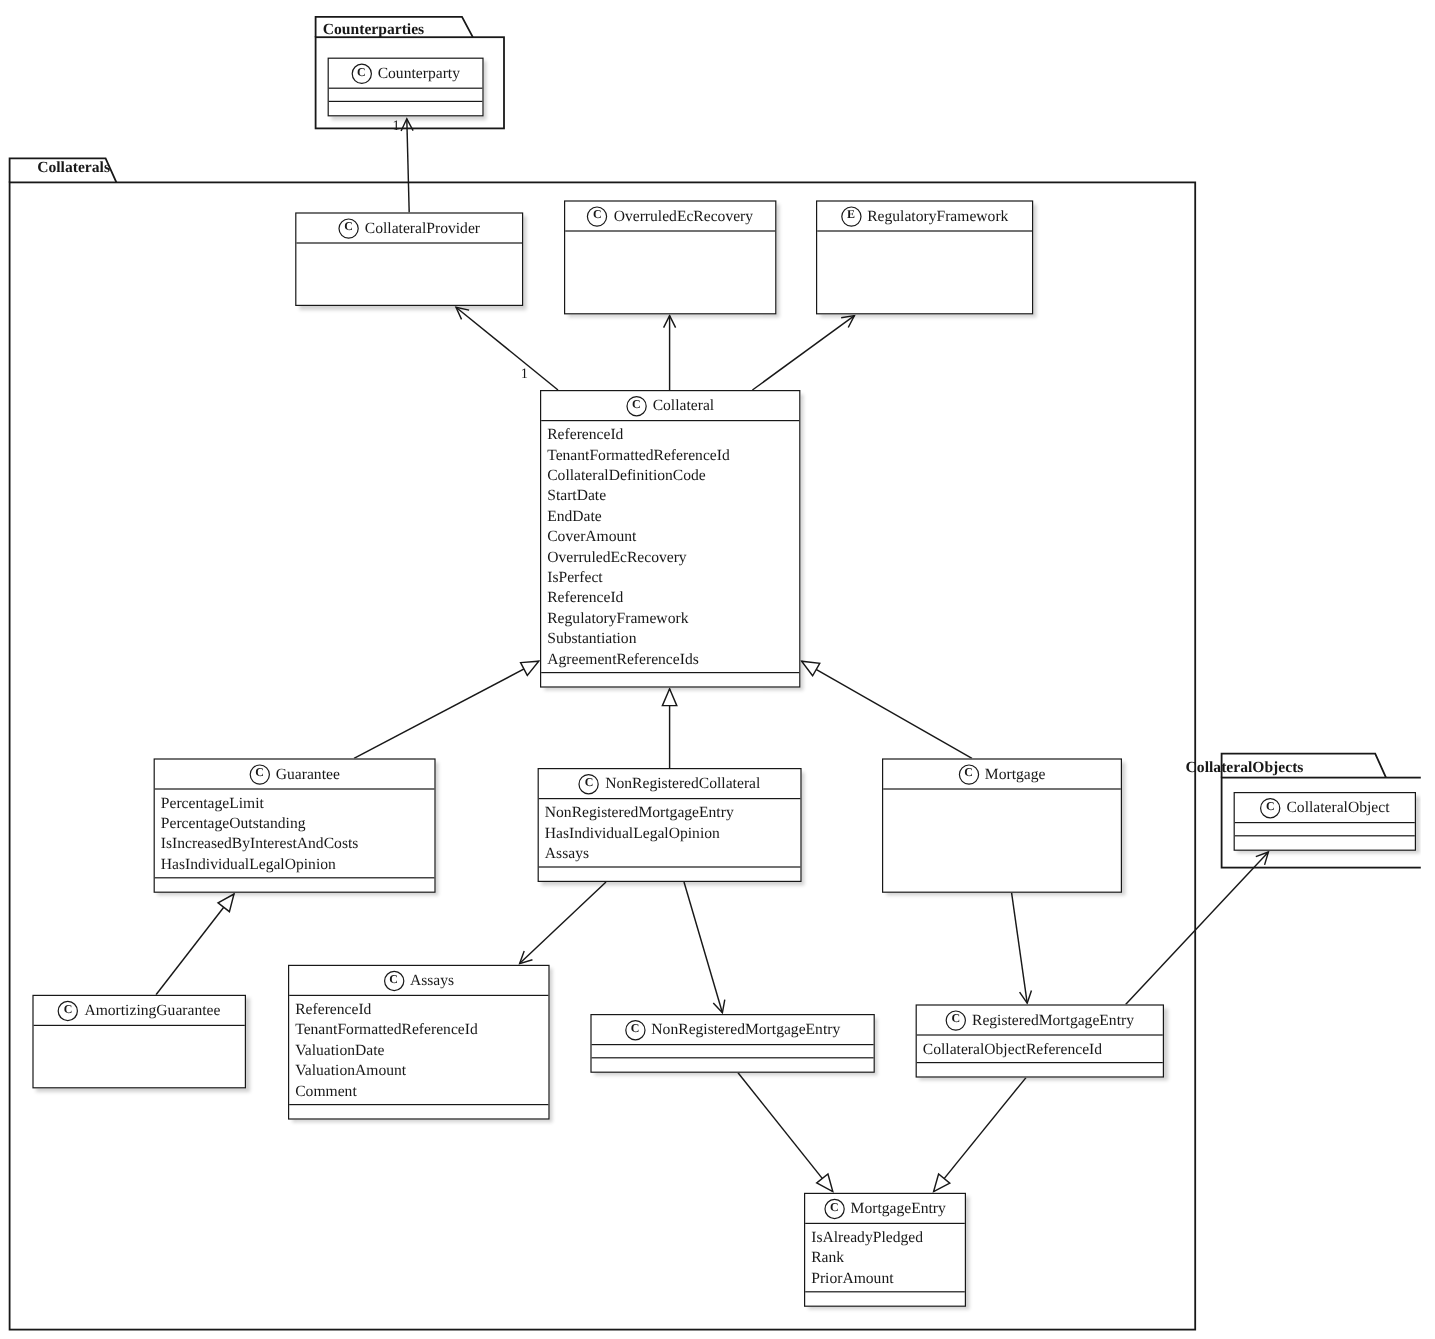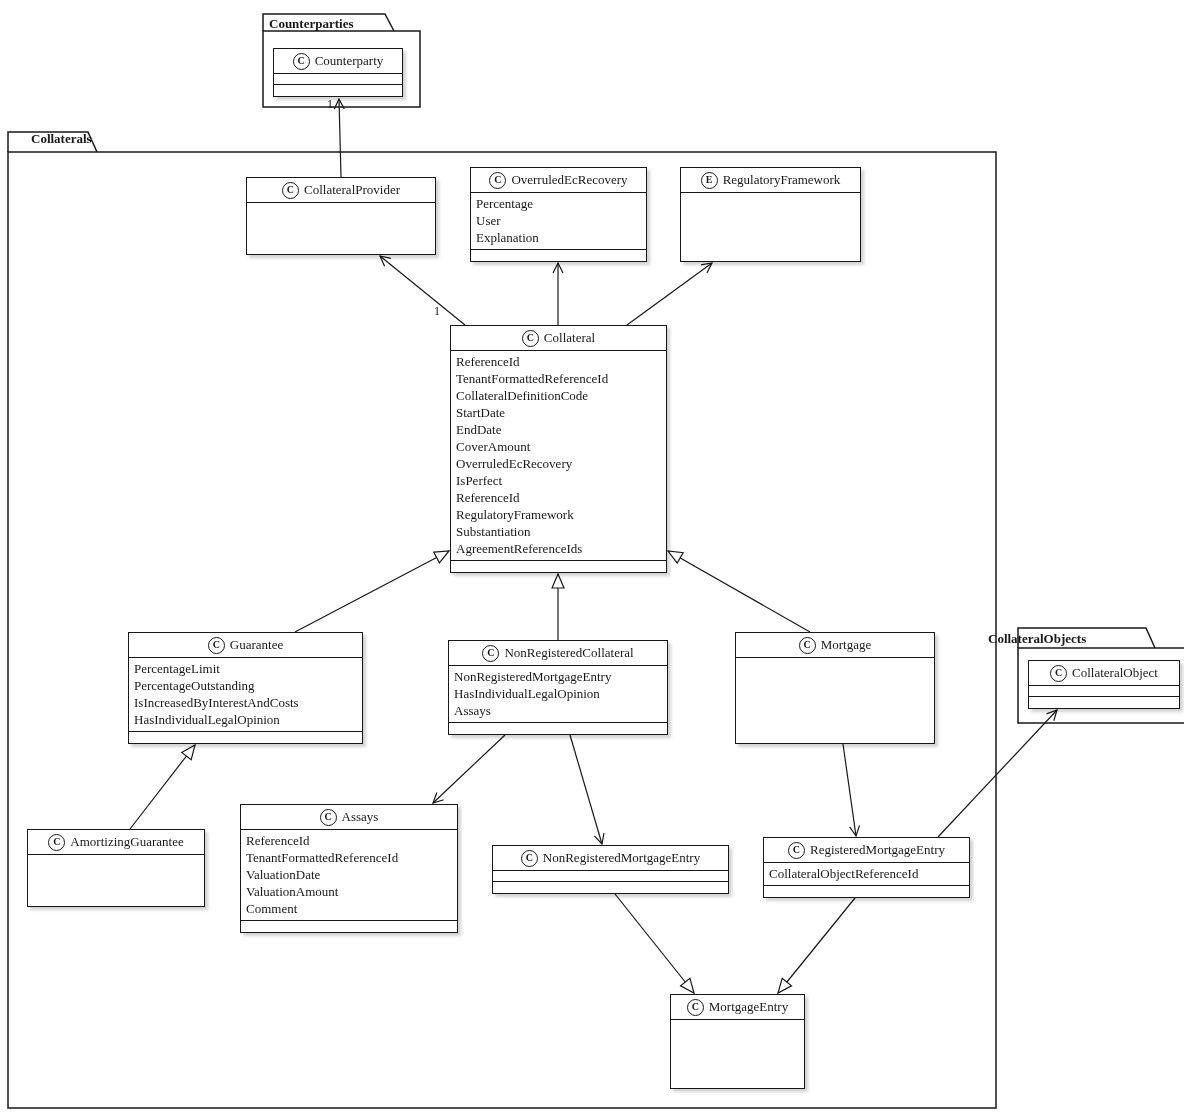--- a/index.html
+++ b/index.html
@@ -108,25 +108,20 @@
       <span class="spot">C</span>
       <span>CollateralProvider</span>
     </div>
     <div class="cls-methods"></div>
   </div>
 
   <div class="cls" style="left:470px;top:167px;width:177px;height:95px;">
     <div class="cls-title">
       <span class="spot">C</span>
       <span>OverruledEcRecovery</span>
-    </div>
-    <div class="cls-attrs">
-      <div class="cls-attr">Percentage</div>
-      <div class="cls-attr">User</div>
-      <div class="cls-attr">Explanation</div>
     </div>
     <div class="cls-methods"></div>
   </div>
 
   <div class="cls" style="left:680px;top:167px;width:181px;height:95px;">
     <div class="cls-title">
       <span class="spot">E</span>
       <span>RegulatoryFramework</span>
     </div>
     <div class="cls-methods"></div>
@@ -230,20 +225,25 @@
       <div class="cls-attr">CollateralObjectReferenceId</div>
     </div>
     <div class="cls-methods"></div>
   </div>
 
   <div class="cls" style="left:670px;top:994px;width:135px;height:95px;">
     <div class="cls-title">
       <span class="spot">C</span>
       <span>MortgageEntry</span>
     </div>
+    <div class="cls-attrs">
+      <div class="cls-attr">IsAlreadyPledged</div>
+      <div class="cls-attr">Rank</div>
+      <div class="cls-attr">PriorAmount</div>
+    </div>
     <div class="cls-methods"></div>
   </div>
 
   <div class="cls" style="left:1028px;top:660px;width:152px;height:49px;">
     <div class="cls-title">
       <span class="spot">C</span>
       <span>CollateralObject</span>
     </div>
     <div class="cls-empty"></div>
     <div class="cls-empty2"></div>

